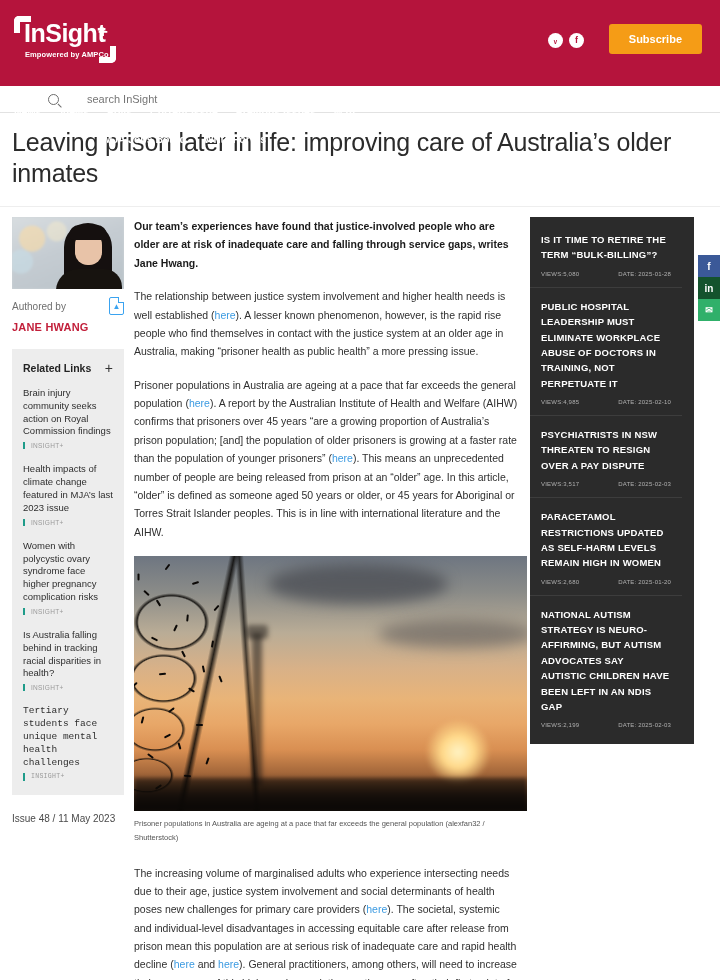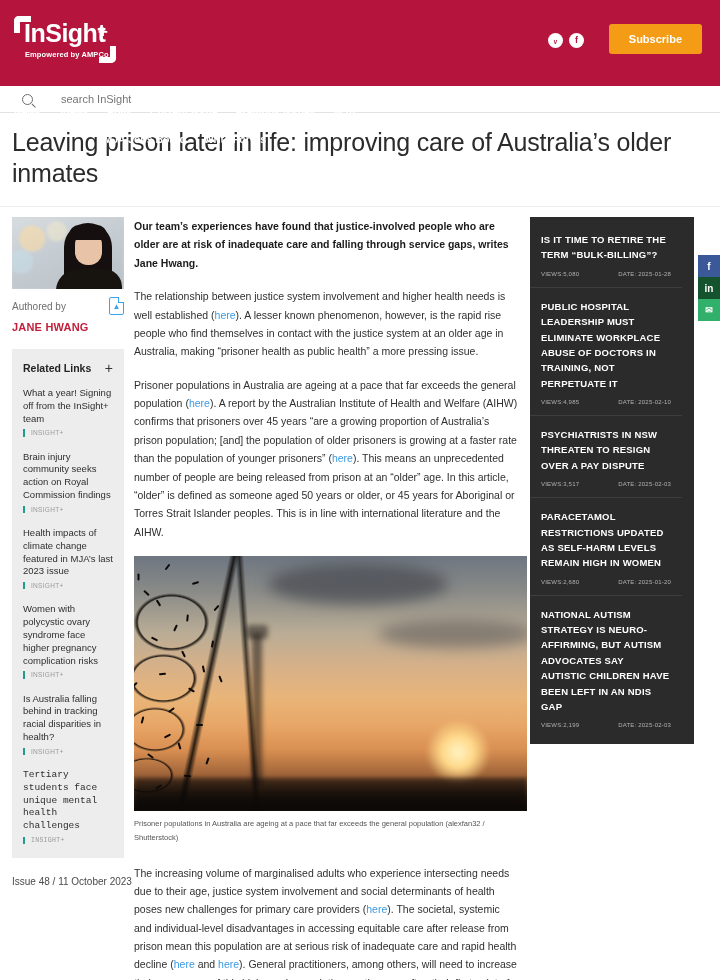--- a/index.html
+++ b/index.html
@@ -84,21 +84,21 @@
     background: #f59c16; color: #ffffff;
     border: none; border-radius: 3px;
     padding: 9px 20px; font-size: 11px; font-weight: bold;
     font-family: "Liberation Sans", sans-serif;
     cursor: pointer;
   }
 
   
   .searchbar {
     height: 27px; border-bottom: 1px solid #e2e2e2;
-    display: flex; align-items: center; padding-left: 22px;
+    display: flex; align-items: center; padding-left: 48px;
     background: #fff;
   }
   .search-icon {
     width: 11px; height: 11px; border: 1.4px solid #6d6d6d;
     border-radius: 50%; position: relative; margin-right: 28px;
   }
   .search-icon::after {
     content: ""; position: absolute; right: -4px; bottom: -3px;
     width: 5px; height: 1.4px; background: #6d6d6d;
     transform: rotate(45deg);
@@ -362,24 +362,20 @@
     </div>
     <div class="author-name">JANE HWANG</div>
 
     <div class="related-box">
       <div class="related-head">
         <span class="related-title">Related Links</span>
         <span class="related-plus">+</span>
       </div>
 
       <div class="rel-item">
-        <a class="rel-link" href="#">What a year! Signing off from the InSight+ team</a>
-        <div class="rel-tag">INSIGHT+</div>
-      </div>
-      <div class="rel-item">
         <a class="rel-link" href="#">Brain injury community seeks action on Royal Commission findings</a>
         <div class="rel-tag">INSIGHT+</div>
       </div>
       <div class="rel-item">
         <a class="rel-link" href="#">Health impacts of climate change featured in MJA’s last 2023 issue</a>
         <div class="rel-tag">INSIGHT+</div>
       </div>
       <div class="rel-item">
         <a class="rel-link" href="#">Women with polycystic ovary syndrome face higher pregnancy complication risks</a>
         <div class="rel-tag">INSIGHT+</div>
@@ -387,21 +383,21 @@
       <div class="rel-item">
         <a class="rel-link" href="#">Is Australia falling behind in tracking racial disparities in health?</a>
         <div class="rel-tag">INSIGHT+</div>
       </div>
       <div class="rel-item">
         <a class="rel-link" href="#">Tertiary students face unique mental health challenges</a>
         <div class="rel-tag">INSIGHT+</div>
       </div>
     </div>
 
-    <div class="issue-line">Issue 48 / 11 October 2023</div>
+    <div class="issue-line">Issue 48 / 11 May 2023</div>
   </div>
 
   <div class="col-mid">
     <p class="lede">Our team’s experiences have found that justice-involved people who are older are at risk of inadequate care and falling through service gaps, writes Jane Hwang.</p>
     <p class="para">The relationship between justice system involvement and higher health needs is well established (<a href="#">here</a>). A lesser known phenomenon, however, is the rapid rise people who find themselves in contact with the justice system at an older age in Australia, making “prisoner health as public health” a more pressing issue.</p>
     <p class="para">Prisoner populations in Australia are ageing at a pace that far exceeds the general population (<a href="#">here</a>). A report by the Australian Institute of Health and Welfare (AIHW) confirms that prisoners over 45 years “are a growing proportion of Australia’s prison population; [and] the population of older prisoners is growing at a faster rate than the population of younger prisoners” (<a href="#">here</a>). This means an unprecedented number of people are being released from prison at an “older” age. In this article, “older” is defined as someone aged 50 years or older, or 45 years for Aboriginal or Torres Strait Islander peoples. This is in line with international literature and the AIHW.</p>
 
     <div class="figure">
       <div class="photo">
         <div class="sky"></div>

